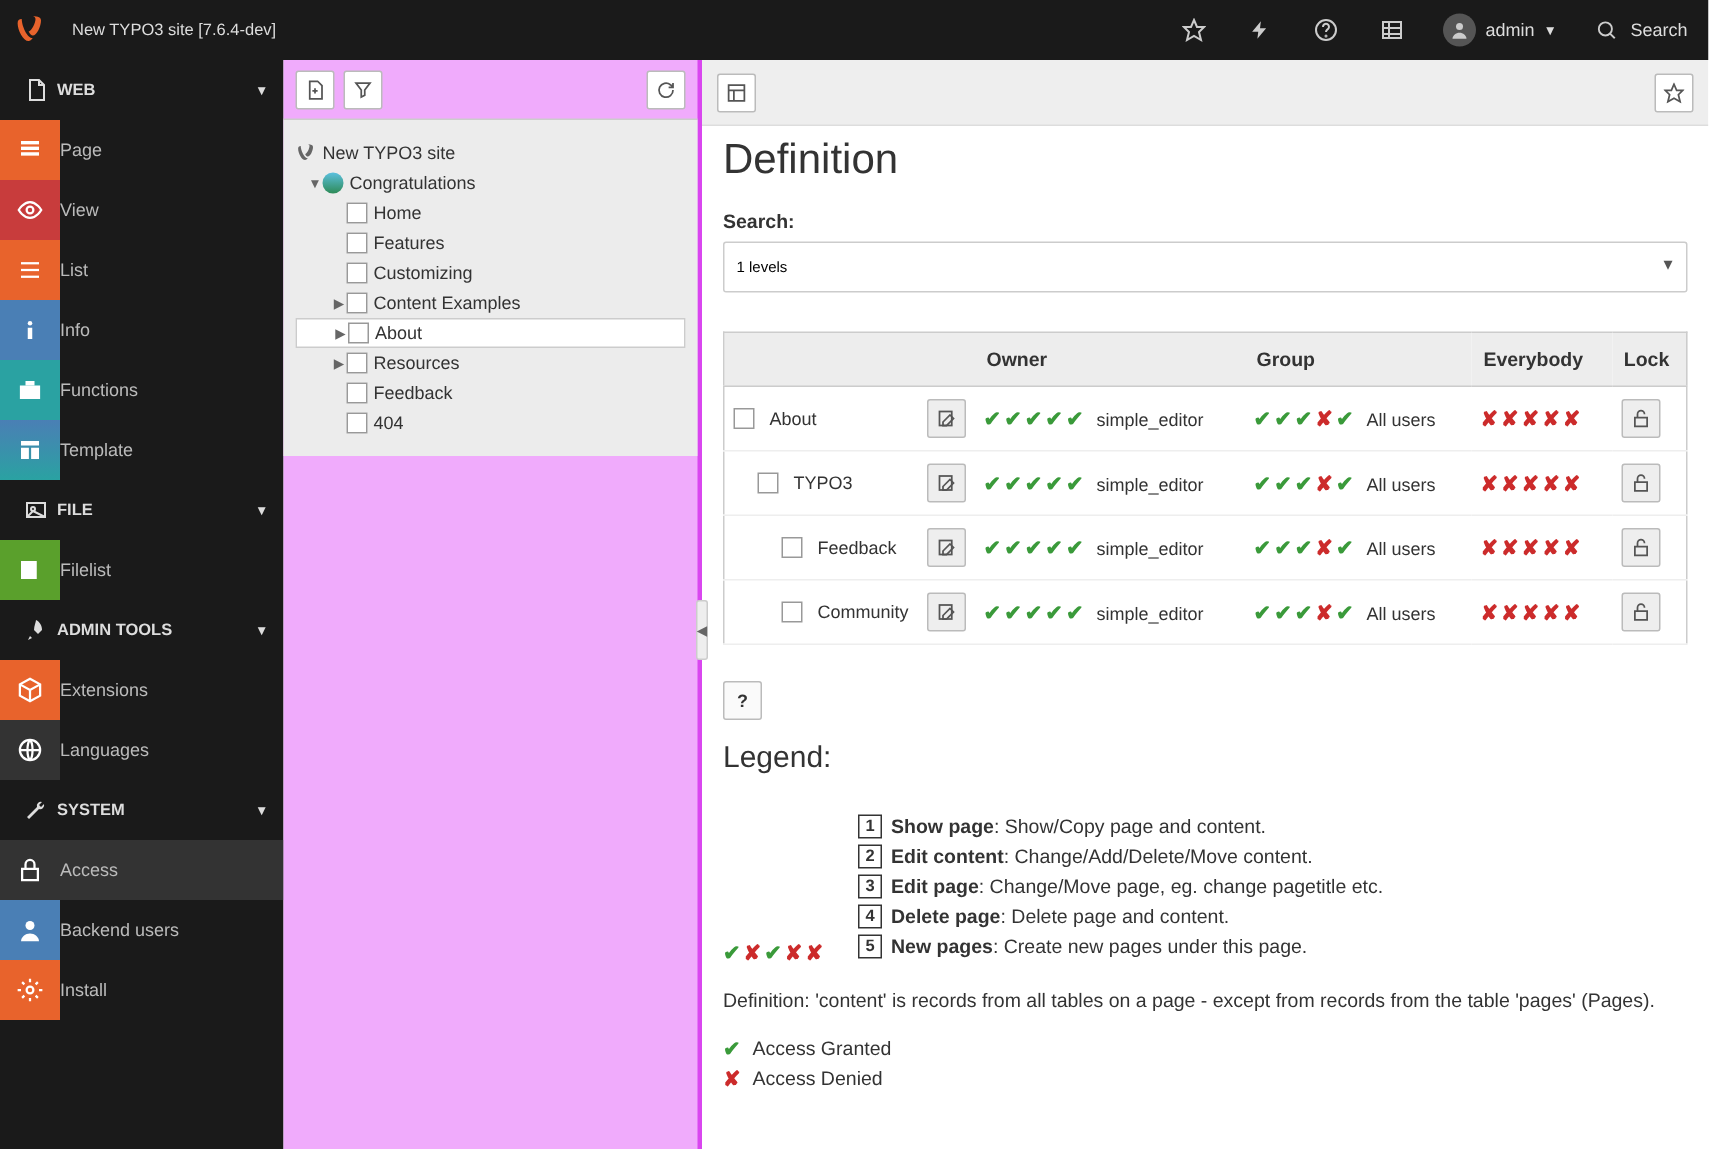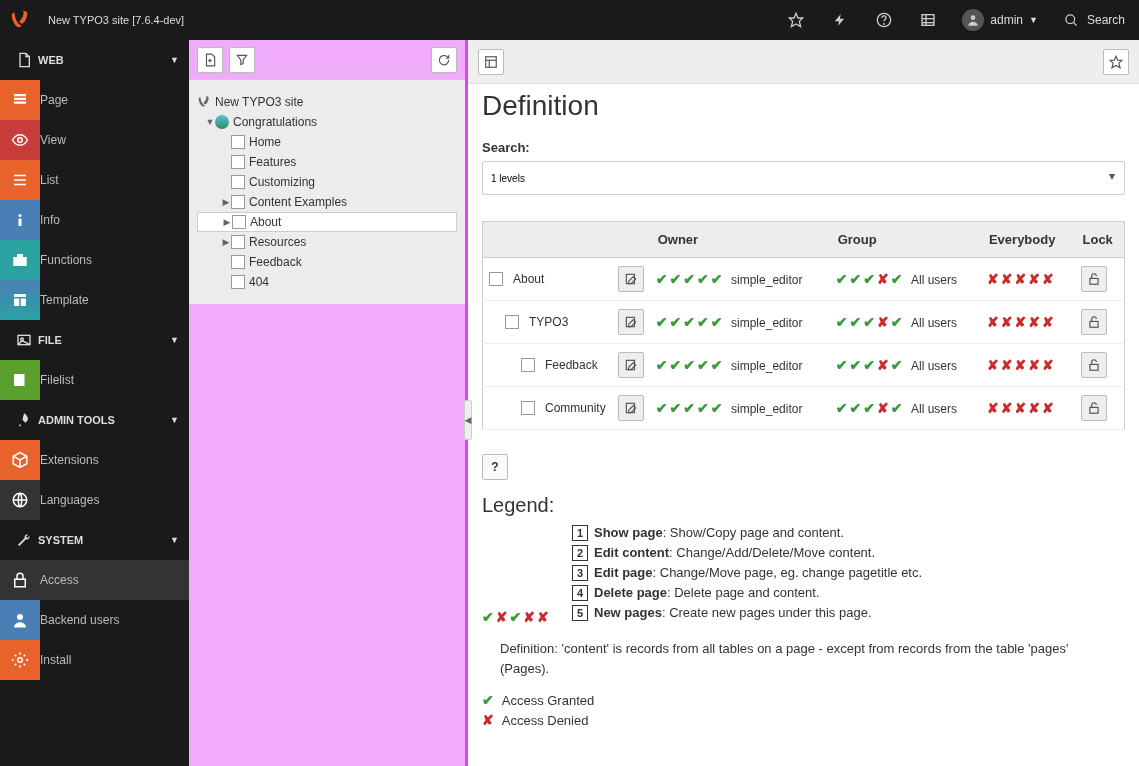--- a/index.html
+++ b/index.html
@@ -55,26 +55,26 @@
 .perm-table th{background:#ededed;text-align:left;padding:10px 8px;font-size:13px;border-bottom:1px solid #ccc}
 .perm-table td{padding:8px 6px;border-bottom:1px solid #eee;font-size:12px;vertical-align:middle}
 .pname{display:flex;align-items:center;gap:6px}
 .indent1{padding-left:16px}
 .indent2{padding-left:32px}
 .edit-btn{width:26px;height:26px;border:1px solid #bbb;background:#eee;display:flex;align-items:center;justify-content:center;cursor:pointer;border-radius:2px}
 .chk{color:#3a9a3a;font-weight:bold;font-size:14px;margin-right:2px}
 .crs{color:#cc2b2b;font-weight:bold;font-size:14px;margin-right:2px}
 .lock-btn{width:26px;height:26px;border:1px solid #bbb;background:#eee;display:flex;align-items:center;justify-content:center;cursor:pointer;border-radius:2px}
 .help-btn{width:26px;height:26px;border:1px solid #bbb;background:#fafafa;display:flex;align-items:center;justify-content:center;cursor:pointer;border-radius:2px;margin:24px 0 14px 0;font-weight:bold}
-.legend-title{font-size:20px;margin-bottom:8px;font-family:'Helvetica Neue',Arial,sans-serif}
+.legend-title{font-size:20px;margin-bottom:26px;font-family:'Helvetica Neue',Arial,sans-serif}
 .legend-row{display:flex;align-items:flex-start;gap:6px;margin-bottom:4px;font-size:13px}
 .legend-num{border:1px solid #333;width:16px;height:16px;display:inline-flex;align-items:center;justify-content:center;font-size:11px;font-weight:bold}
 .legend-block{display:flex;gap:10px;align-items:flex-end}
 .legend-vis{width:80px;height:80px;position:relative}
-.def-text{font-size:13px;margin:14px 18px;line-height:1.5}
+.def-text{font-size:13px;margin:14px 0;line-height:1.5}
 .leg-status{display:flex;align-items:center;gap:6px;font-size:13px;margin-bottom:4px}
 svg{display:block}
 </style>
 </head>
 <body>
 
 <div class="topbar">
   <div class="logo">
     <svg viewBox="0 0 24 24">
         <path fill="#e8632c" d="M14 2c4 0 6 1 6 3 0 4-3 11-6 11-1 0-2-1-3-3 2 0 5-6 5-9 0-1-1-2-2-2zM6 4c-2 0-3 1-3 3 0 5 4 13 8 13 1 0 2-1 3-2-4 0-8-9-8-14z"></path>

